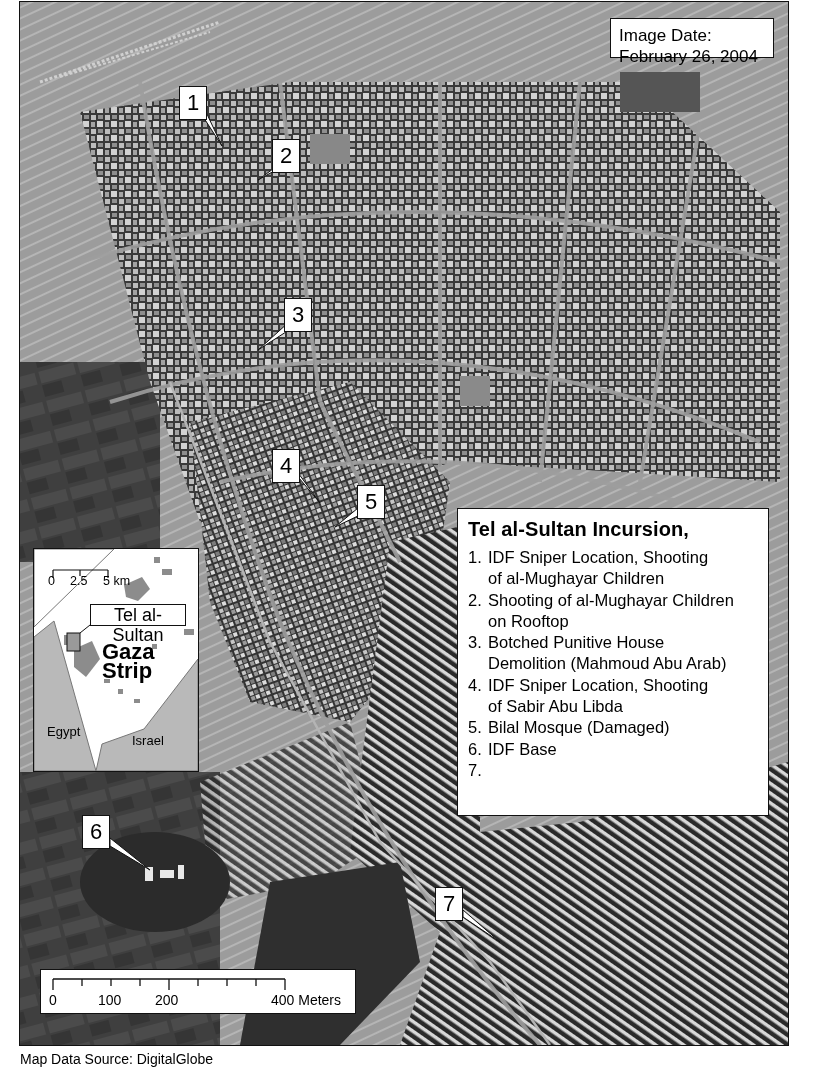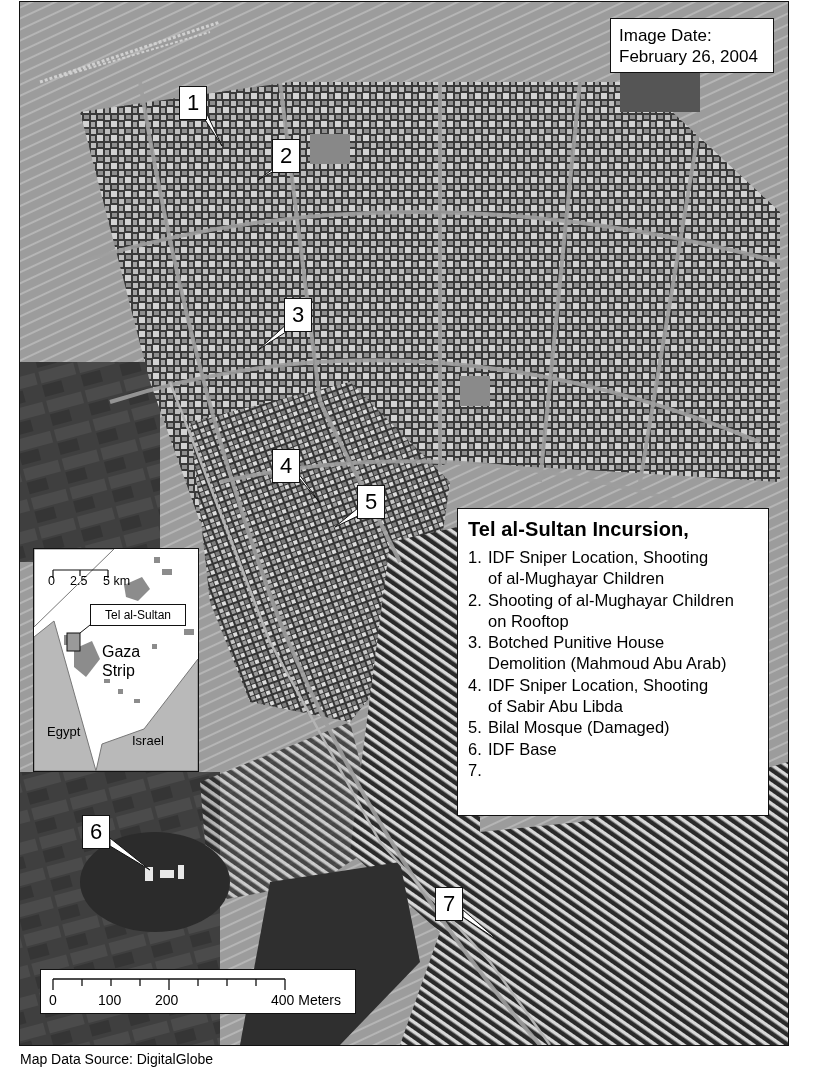--- a/index.html
+++ b/index.html
@@ -6,43 +6,43 @@
   body { width: 827px; height: 1080px; position: relative; overflow: hidden;
          font-family: "Liberation Sans", sans-serif; color: #000; }
 
   .map-frame { position: absolute; left: 19px; top: 1px; width: 768px; height: 1043px;
                border: 1.5px solid #111; overflow: hidden; background: #6b6b6b; }
   .map-frame svg.sat { position: absolute; left: 0; top: 0; }
 
   .box { position: absolute; background: #fff; border: 1.5px solid #111; box-sizing: border-box; }
 
   
-  .date-box { left: 610px; top: 18px; width: 164px; height: 55px; padding: 6px 8px;
+  .date-box { left: 610px; top: 18px; width: 164px; height: 40px; padding: 6px 8px;
               font-size: 17px; line-height: 21px; }
 
   
   .legend { left: 457px; top: 508px; width: 312px; height: 308px; padding: 6px 8px 0 10px; }
   .legend-title { font-weight: bold; font-size: 20px; line-height: 28px; letter-spacing: 0.1px; white-space: nowrap; }
   .legend-list { margin: 4px 0 0 0; padding: 0; list-style: none; font-size: 16.5px; line-height: 21.3px; }
   .legend-list li { display: flex; }
   .legend-list .num { width: 20px; flex: 0 0 20px; }
   .legend-list .txt { white-space: pre-line; }
 
   
   .callout { position: absolute; width: 28px; height: 34px; background: #fff; border: 1.5px solid #111;
              box-sizing: border-box; font-size: 22px; line-height: 31px; text-align: center; }
 
   
   .inset { position: absolute; left: 33px; top: 548px; width: 164px; height: 222px;
            border: 1.5px solid #111; background: #fff; overflow: hidden; }
   .inset svg { position: absolute; left: 0; top: 0; }
   .inset .lbl { position: absolute; font-size: 13px; }
-  .inset .gaza-lbl { position: absolute; left: 68px; top: 93px; font-weight: normal; font-size: 16px; line-height: 19px; }
+  .inset .gaza-lbl { position: absolute; left: 68px; top: 93px; font-weight: bold; font-size: 22px; line-height: 19px; }
   .inset .tel-box { position: absolute; left: 56px; top: 55px; width: 96px; height: 22px; background: #fff;
-                    border: 1.2px solid #111; font-size: 12px; line-height: 20px; text-align: center; box-sizing: border-box; }
+                    border: 1.2px solid #111; font-size: 18px; line-height: 20px; text-align: center; box-sizing: border-box; }
   .inset .scale-lbl { position: absolute; top: 25px; font-size: 12.5px; }
 
   
   .scale-box { left: 40px; top: 969px; width: 316px; height: 45px; }
   .scale-box svg { position: absolute; left: 0; top: 0; }
   .scale-box .tick-lbl { position: absolute; top: 22px; font-size: 14px; }
 
   .source { position: absolute; left: 20px; top: 1051px; font-size: 14px; }
 </style>
 </head>

